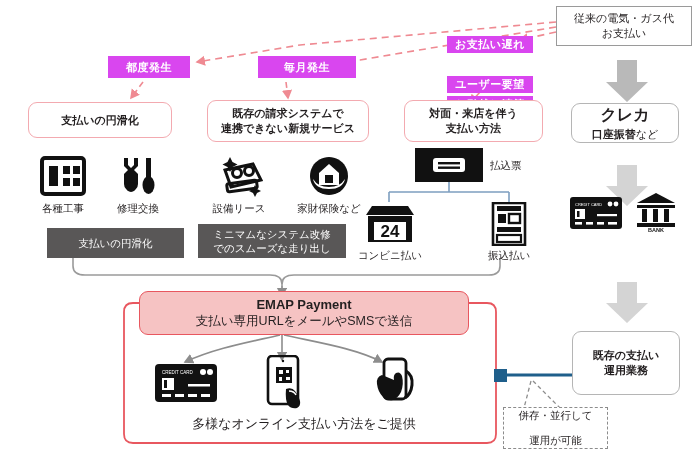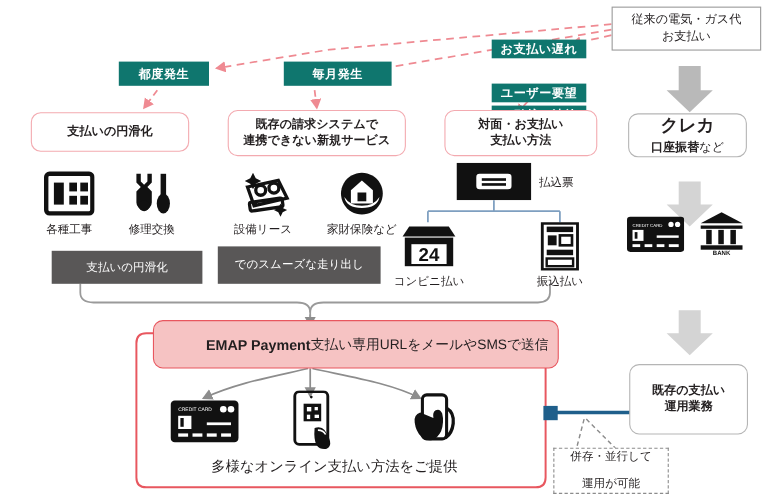--- a/index.html
+++ b/index.html
@@ -2,43 +2,43 @@
 <html><head>
 <meta charset="utf-8">
 <style>
   html,body{margin:0;padding:0;background:#fff;}
   body{width:700px;height:454px;position:relative;overflow:hidden;
        font-family:"Liberation Sans","DejaVu Sans",sans-serif;color:#231f20;}
   .abs{position:absolute;}
   svg.layer{position:absolute;left:0;top:0;width:700px;height:454px;pointer-events:none;}
 
   
-  .redbadge{background:#0f766e;color:#fff;font-weight:bold;font-size:11px;
+  .redbadge{background:#d946ef;color:#fff;font-weight:bold;font-size:11px;
             display:flex;align-items:center;justify-content:center;letter-spacing:.5px;}
 
   
   .pinkbox{border:1.5px solid #f3aab0;border-radius:9px;background:#fff;
            display:flex;align-items:center;justify-content:center;text-align:center;
            font-weight:bold;font-size:11px;line-height:1.35;color:#231f20;}
 
   
   .graybox{border:1.5px solid #9a9a9a;background:#fff;display:flex;align-items:center;
            justify-content:center;text-align:center;font-size:11px;line-height:1.4;}
   .grayround{border:1.5px solid #b5b5b5;border-radius:9px;background:#fff;display:flex;
              align-items:center;justify-content:center;text-align:center;
              font-size:11px;line-height:1.4;}
 
   
   .darkbox{background:#595757;color:#fff;font-size:10.5px;line-height:1.35;
            display:flex;align-items:center;justify-content:center;text-align:center;}
 
   
   .emap{background:#f6c3c3;border:1.5px solid #e8575f;border-radius:9px;
-        display:flex;flex-direction:row;align-items:center;justify-content:center;
-        text-align:center;padding-left:39px;}
+        display:flex;flex-direction:column;align-items:center;justify-content:center;
+        text-align:center;}
   .emap .t1{font-weight:bold;font-size:13px;}
   .emap .t2{font-size:12.5px;margin-top:1px;}
 
   
   .cap{font-size:10.5px;text-align:center;white-space:nowrap;}
 
   .dashnote{border:1.5px dashed #8c8c8c;display:flex;align-items:center;
             justify-content:center;text-align:center;font-size:10.5px;line-height:1.4;
             background:#fff;}
   .bottomcap{font-size:13px;text-align:center;}
@@ -120,21 +120,21 @@
 <div class="abs pinkbox" style="left:28px;top:102px;width:142px;height:34px;">
   <span>支払いの円滑化</span>
 </div>
 
 <div class="abs pinkbox" style="left:207px;top:100px;width:160px;height:40px;flex-direction:column;">
   <span>既存の請求システムで</span>
   <span>連携できない新規サービス</span>
 </div>
 
 <div class="abs pinkbox" style="left:404px;top:100px;width:137px;height:40px;flex-direction:column;">
-  <span>対面・お支払い</span>
+  <span>対面・来店を伴う</span>
   <span>支払い方法</span>
 </div>
 
 <div class="abs" style="left:30px;top:150px;width:66px;">
   <div class="iconwrap" style="height:48px;">
     <svg width="46" height="44" viewBox="0 0 46 44">
       <rect x="2" y="4" width="42" height="36" rx="3" fill="none" stroke="#111" stroke-width="4"></rect>
       <rect x="9" y="12" width="9" height="20" fill="#111"></rect>
       <rect x="23" y="12" width="7" height="8" fill="#111"></rect>
       <rect x="33" y="12" width="7" height="8" fill="#111"></rect>
@@ -218,20 +218,21 @@
     </svg>
   </div>
   <div class="cap" style="margin-top:3px;">振込払い</div>
 </div>
 
 <div class="abs darkbox" style="left:47px;top:228px;width:137px;height:30px;">
   <span>支払いの円滑化</span>
 </div>
 
 <div class="abs darkbox" style="left:198px;top:224px;width:148px;height:34px;flex-direction:column;">
+  <span>ミニマムなシステム改修</span>
   <span>でのスムーズな走り出し</span>
 </div>
 
 <div class="abs emap" style="left:139px;top:291px;width:328px;height:42px;">
   <div class="t1">EMAP Payment</div>
   <div class="t2">支払い専用URLをメールやSMSで送信</div>
 </div>
 
 <div class="abs" style="left:155px;top:362px;">
   <svg width="62" height="42" viewBox="0 0 62 42">

